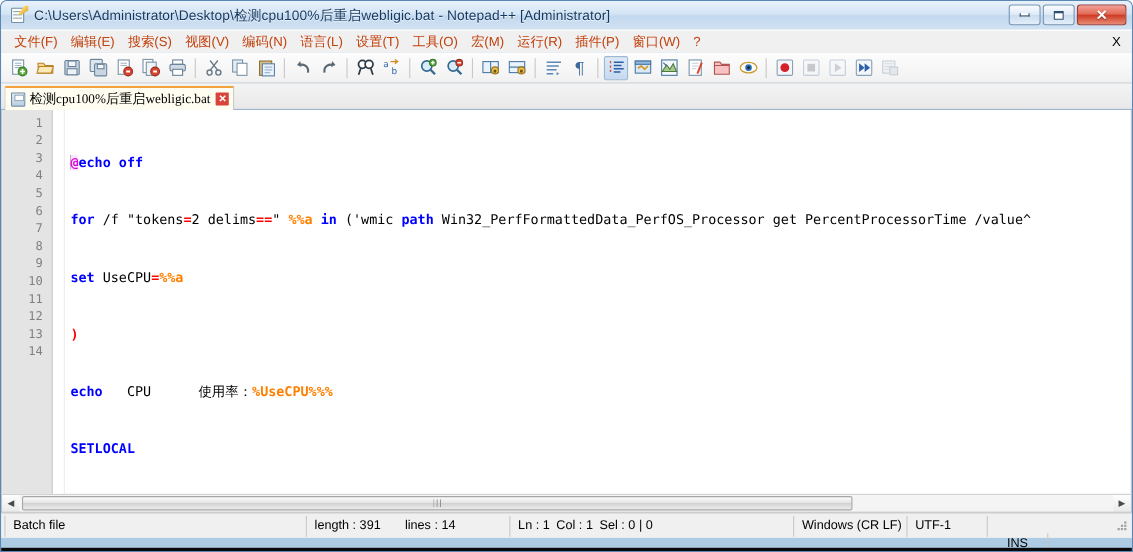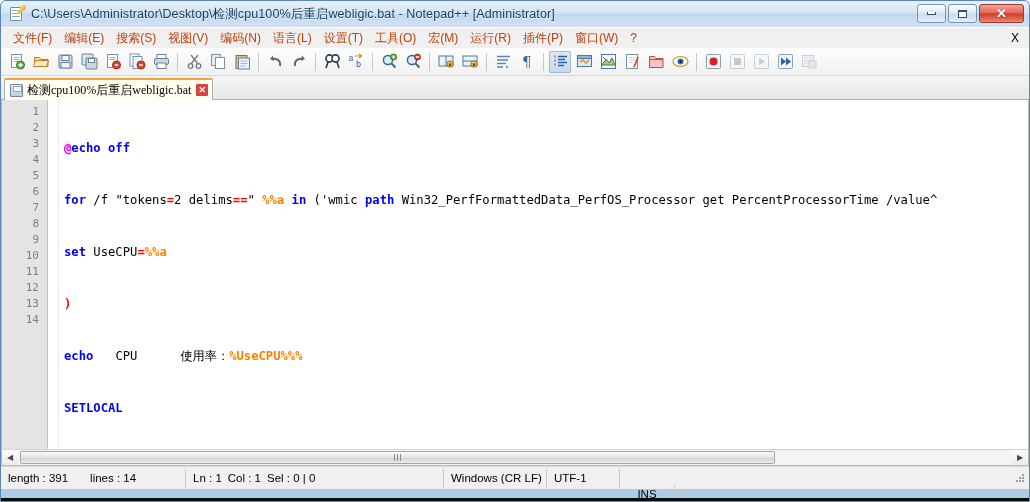--- a/index.html
+++ b/index.html
@@ -620,20 +620,21 @@
     <div class="hs-arrow">◀</div>
     <div class="hs-track">
       <div class="hs-thumb">
         <span class="hs-grip"></span>
       </div>
     </div>
     <div class="hs-arrow">▶</div>
   </div>
 
   <div class="statusbar">
+    <div class="sb-cell first sb-doc">Batch file</div>
     <div class="sb-cell sb-len">
       <span>length : 391</span>
       <span>lines : 14</span>
     </div>
     <div class="sb-cell sb-pos">
       <span>Ln : 1</span>
       <span>Col : 1</span>
       <span>Sel : 0 | 0</span>
     </div>
     <div class="sb-cell sb-eol">Windows (CR LF)</div>

